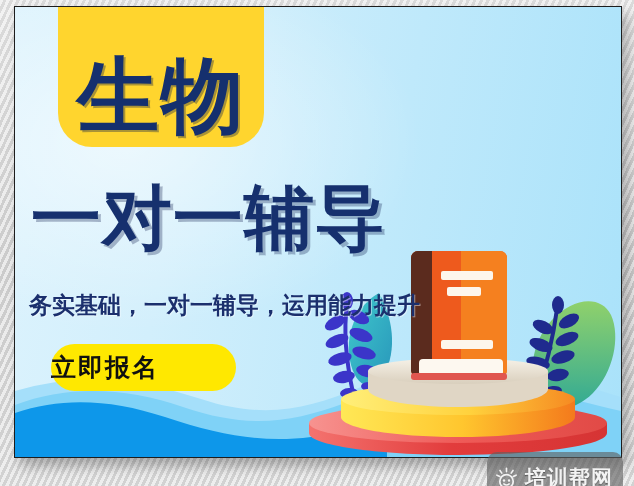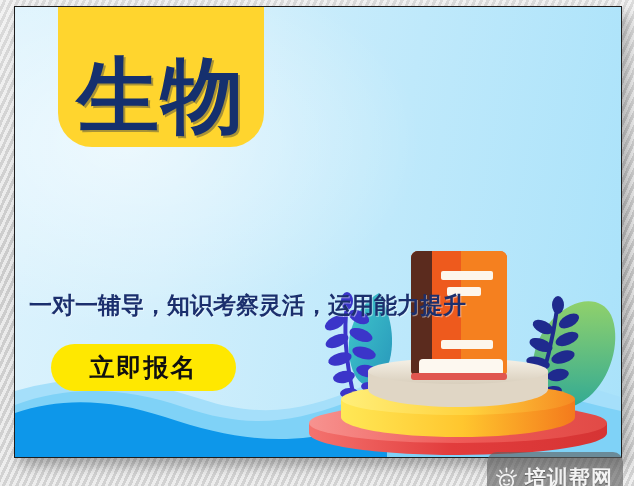--- a/index.html
+++ b/index.html
@@ -64,21 +64,21 @@
     font-family:"DejaVu Sans","Liberation Sans",sans-serif;
     font-size:23px;line-height:1.1;font-weight:700;color:#1b2f6d;
     letter-spacing:0px;white-space:nowrap;
     text-shadow:1px 1px 0 rgba(255,255,255,.45);
   }
 
   
   #cta-button{
     position:absolute;left:36px;top:337px;width:185px;height:47px;
     background:#ffe800;border-radius:24px;border:none;
-    display:flex;align-items:center;justify-content:center;
+    display:flex;align-items:center;
     cursor:pointer;padding:0;
   }
   #cta-button .txt{
     font-family:"DejaVu Sans","Liberation Sans",sans-serif;
     font-size:25px;font-weight:700;color:#101010;letter-spacing:2px;
   }
 
   
   .wave{position:absolute;left:0;bottom:0;width:100%;}
 
@@ -217,22 +217,23 @@
         <rect x="124" y="112" width="84" height="17" rx="4" fill="#fdf8f0"></rect>
         <rect x="116" y="126" width="96" height="7" rx="3" fill="#e0564f"></rect>
       </g>
     </svg>
   </div>
 
   <div id="subject-badge">
     <span class="txt">生物</span>
   </div>
 
-
-  <div id="subtitle">一对一辅导，知识考察灵活，运用能力提升</div>
+  <div id="headline">一对一辅导</div>
+
+  <div id="subtitle">务实基础，一对一辅导，运用能力提升</div>
 
   <button id="cta-button">
     <span class="txt">立即报名</span>
   </button>
 
 </div>
 
 <div id="watermark">
   <svg width="23" height="23" viewBox="0 0 24 24">
     <g stroke="#f3f3f3" stroke-width="1.7" stroke-linecap="round">

